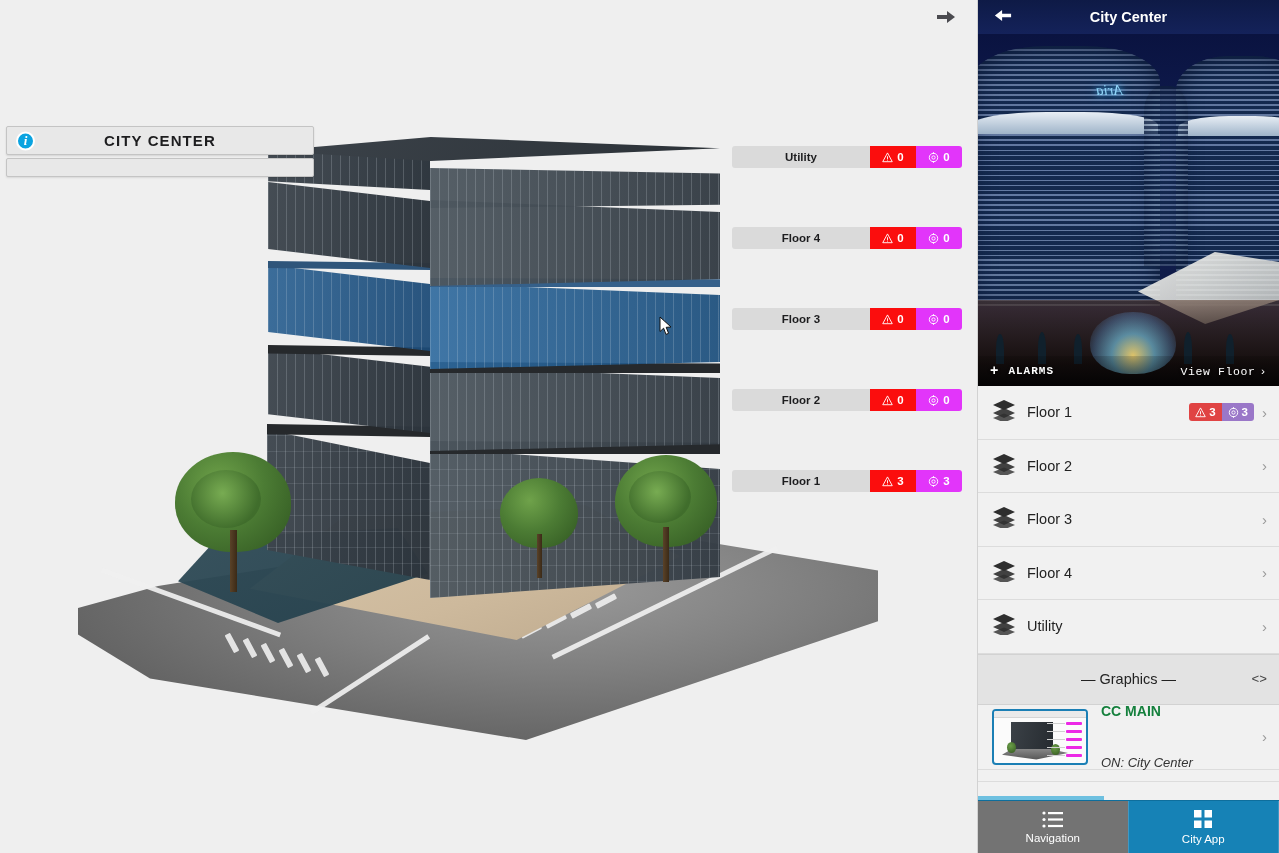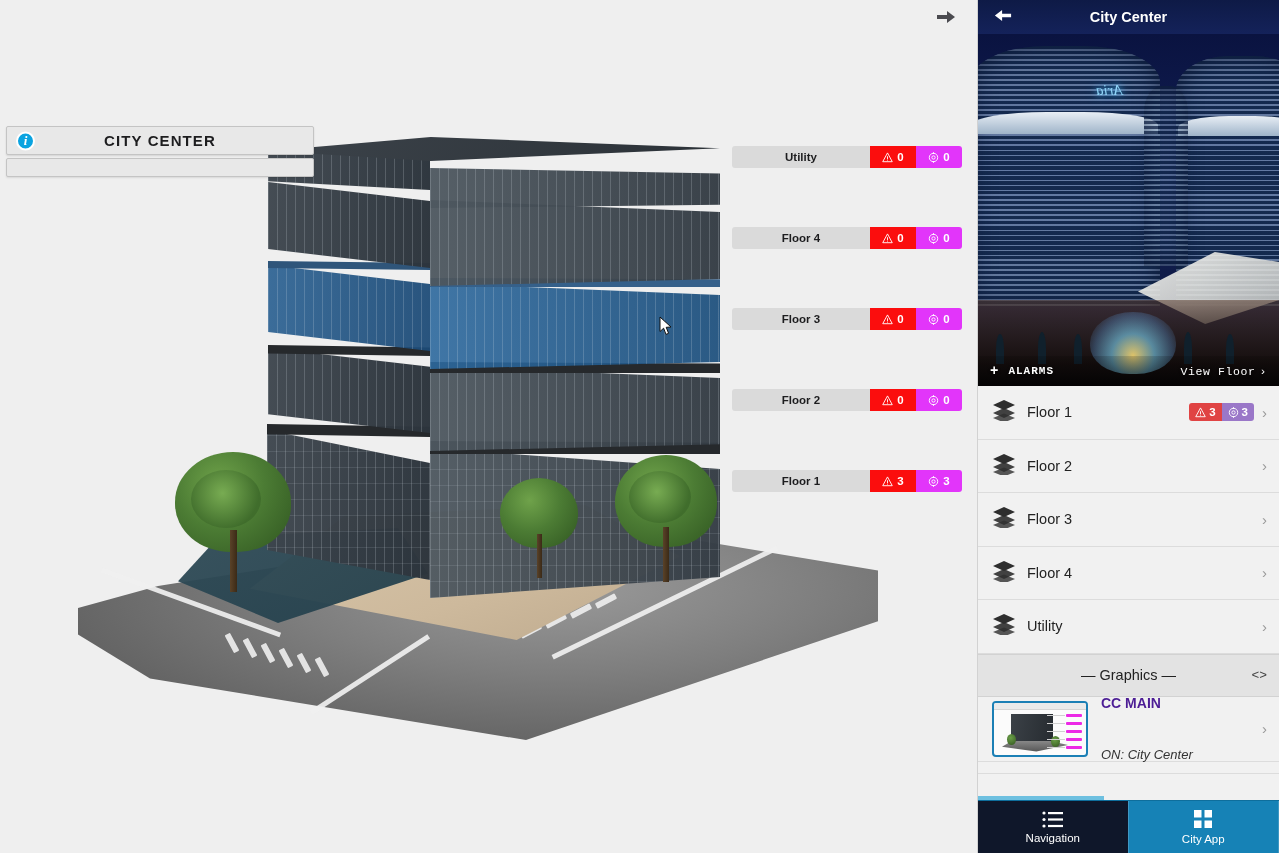--- a/index.html
+++ b/index.html
@@ -262,21 +262,21 @@
     background: #e04343; color: #fff; font-size: 11.5px; font-weight: 600;
     display: flex; align-items: center; gap: 3px; padding: 3px 6px;
   }
   .fr-badge-point {
     background: #9a77c8; color: #fff; font-size: 11.5px; font-weight: 600;
     display: flex; align-items: center; gap: 3px; padding: 3px 6px;
   }
   .chev { color: #9a9a9a; font-size: 15px; line-height: 1; }
 
   .graphics-header {
-    height: 43px; display: flex; align-items: center; justify-content: center;
+    height: 51px; display: flex; align-items: center; justify-content: center;
     position: relative; background: #e3e3e3;
     border-top: 1px solid #d2d2d2; border-bottom: 1px solid #d2d2d2;
   }
   .graphics-header .gh-title { font-size: 14.5px; color: #222; }
   .graphics-header .code-icon {
     position: absolute; right: 12px; top: 50%; transform: translateY(-50%);
     font-size: 13px; color: #444; cursor: pointer;
     font-family: "Liberation Mono", monospace;
   }
 
@@ -298,35 +298,35 @@
     position: absolute; left: 8px; top: 38px; width: 66px; height: 11px;
     background: linear-gradient(180deg,#888,#555);
     clip-path: polygon(14% 6%, 70% 0%, 100% 40%, 52% 100%, 0% 56%);
   }
   .thumb-tree { position: absolute; width: 9px; height: 11px; border-radius: 50%;
     background: radial-gradient(circle at 40% 35%, #6a9e48, #33561f); }
   .thumb-bar { position: absolute; right: 4px; height: 3px; width: 16px; background: #ec29e6; border-radius: 1px; }
   .thumb-bar-line { position: absolute; right: 21px; height: 1px; width: 18px; background: #cfcfcf; }
 
   .graphic-info { flex: 1; margin-left: 13px; }
-  .graphic-title { font-size: 14px; font-weight: bold; color: #4c1d95; }
+  .graphic-title { font-size: 14px; font-weight: bold; color: #15803d; }
   .graphic-sub { font-size: 13px; font-style: italic; color: #333; margin-top: 4px; }
 
   .graphic-row-partial { height: 12px; background: #f1f1f1; border-bottom: 1px solid #dcdcdc; }
 
   .bottom-nav {
     height: 53px; flex: none; display: flex;
     background: #1682b6; border-top: 1px solid #0e6e9c;
   }
   .nav-item {
     flex: 1; display: flex; flex-direction: column;
     align-items: center; justify-content: center; gap: 4px;
     color: #fff; cursor: pointer;
   }
-  .nav-item.active { background: #0f172a; }
+  .nav-item.active { background: #737373; }
   .nav-label { font-size: 11.5px; }
   .nav-divider { width: 1px; background: rgba(255,255,255,.18); }
   .nav-progress {
     position: absolute; left: 0; bottom: 53px; height: 4px;
     width: 126px; background: #6ec0e0;
   }
 
   
   .cursor { position: absolute; pointer-events: none; z-index: 60; }
 </style>

